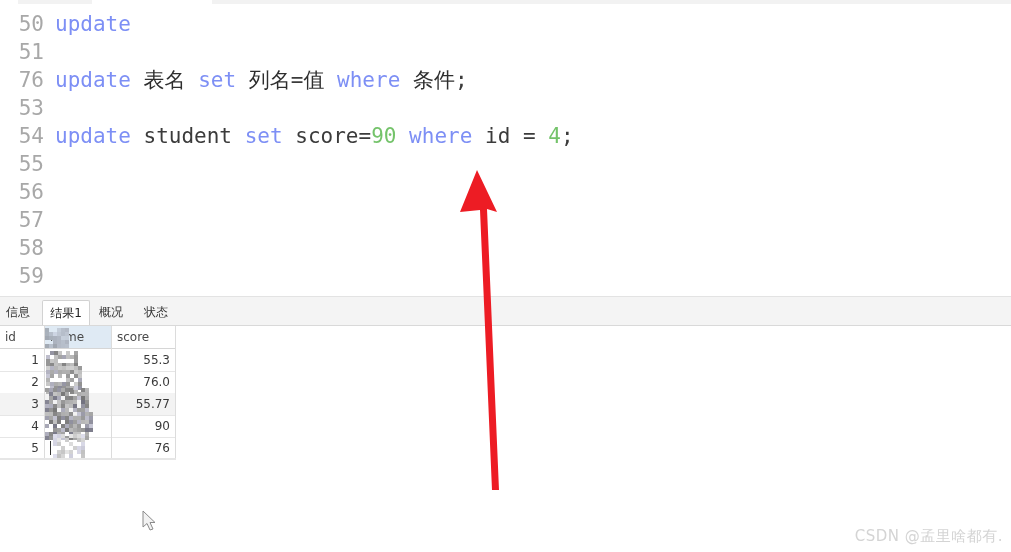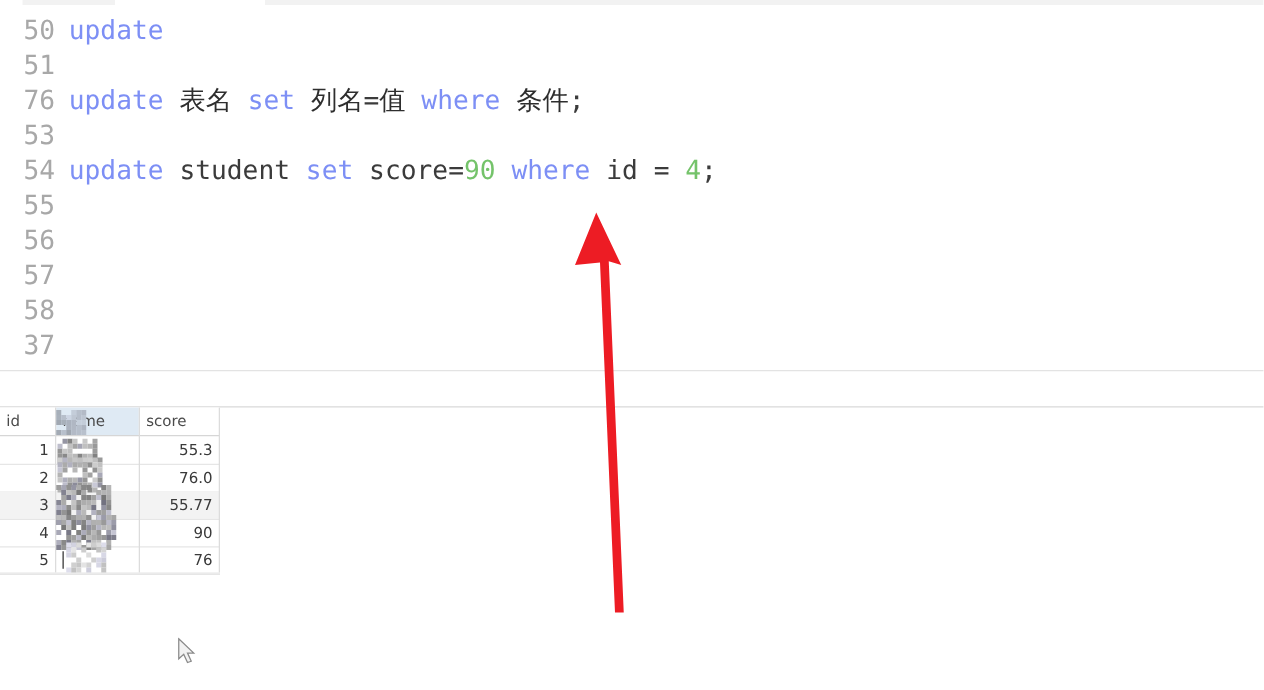--- a/index.html
+++ b/index.html
@@ -256,28 +256,36 @@
         <div class="gutter" style="top: 118px;">54</div>
         <div class="code-text" style="top: 118px;"><span class="tok-kw">update</span><span class="tok-op"> </span><span class="tok-id">student</span><span class="tok-op"> </span><span class="tok-kw">set</span><span class="tok-op"> </span><span class="tok-id">score</span><span class="tok-op">=</span><span class="tok-num">90</span><span class="tok-op"> </span><span class="tok-kw">where</span><span class="tok-op"> </span><span class="tok-id">id</span><span class="tok-op"> = </span><span class="tok-num">4</span><span class="tok-op">;</span></div>
         <div class="gutter" style="top: 146px;">55</div>
         <div class="code-text" style="top: 146px;"></div>
         <div class="gutter" style="top: 174px;">56</div>
         <div class="code-text" style="top: 174px;"></div>
         <div class="gutter" style="top: 202px;">57</div>
         <div class="code-text" style="top: 202px;"></div>
         <div class="gutter" style="top: 230px;">58</div>
         <div class="code-text" style="top: 230px;"></div>
-        <div class="gutter" style="top: 258px;">37</div>
+        <div class="gutter" style="top: 258px;">59</div>
         <div class="code-text" style="top: 258px;"></div>
       </div>
   </div>
 
   <div class="results-pane">
     <div class="pane-rule-top"></div>
 
+    <div class="tabbar">
+      <div id="tabs-container">
+          <div class="tab" style="left: -4px; width: 44px;"><span>信息</span></div>
+          <div class="tab active" style="left: 42px; width: 46px;"><span>结果1</span></div>
+          <div class="tab" style="left: 90px; width: 42px;"><span>概况</span></div>
+          <div class="tab" style="left: 134px; width: 44px;"><span>状态</span></div>
+        </div>
+    </div>
     <div class="pane-rule-tabbottom"></div>
 
     <div class="grid">
       <div class="grid-head">
         <div class="hcell" id="hcell-id" style="left:0;width:44px;">
           <span class="htxt">id</span>
         </div>
         <div class="hcell selected" id="hcell-name" style="left:45px;width:66px;">
           <span class="htxt">name</span>
         </div>
@@ -606,14 +614,15 @@
   </div>
 
   <svg class="arrow-svg" viewBox="0 0 110 340">
     <polygon id="arrow-poly" points="37,10 57,52 47,49 59,330 52,330 40,50 20,52" fill="#ed1c24"></polygon>
   </svg>
 
   <svg class="mouse-cursor" viewBox="0 0 16 22">
     <polygon points="1,1 1,17 5,13.5 8,20 11,19 8,12.5 13,12.5" fill="#f2f2f2" stroke="#8a8a8a" stroke-width="1"></polygon>
   </svg>
 
+  <div class="watermark">CSDN @孟里啥都有.</div>
 
 </div>
 
 </body></html>

